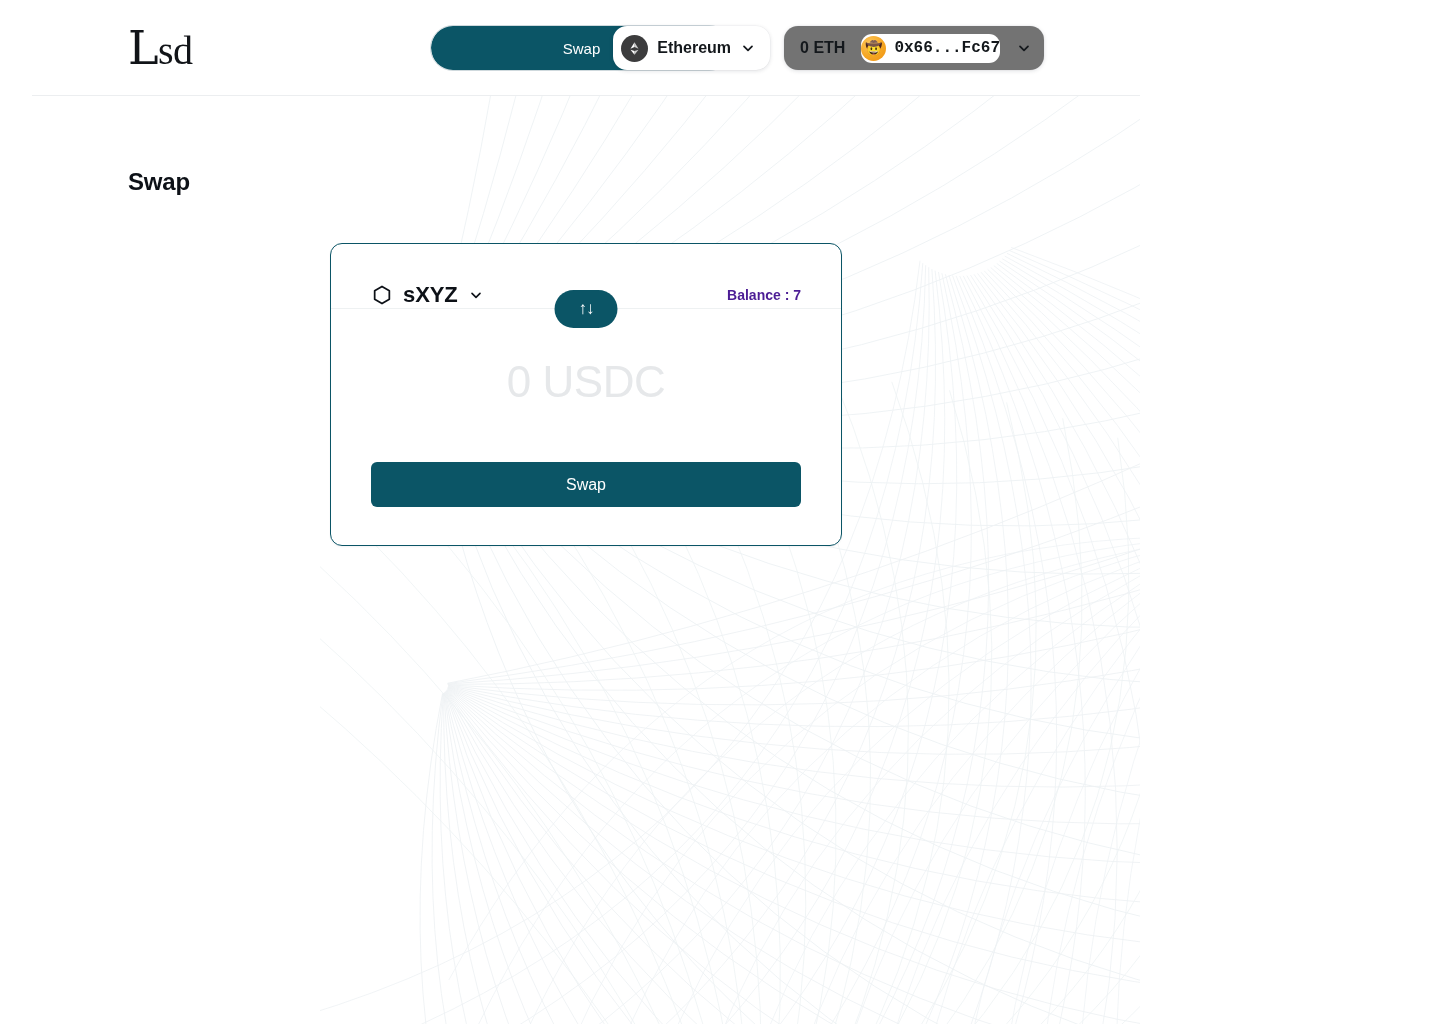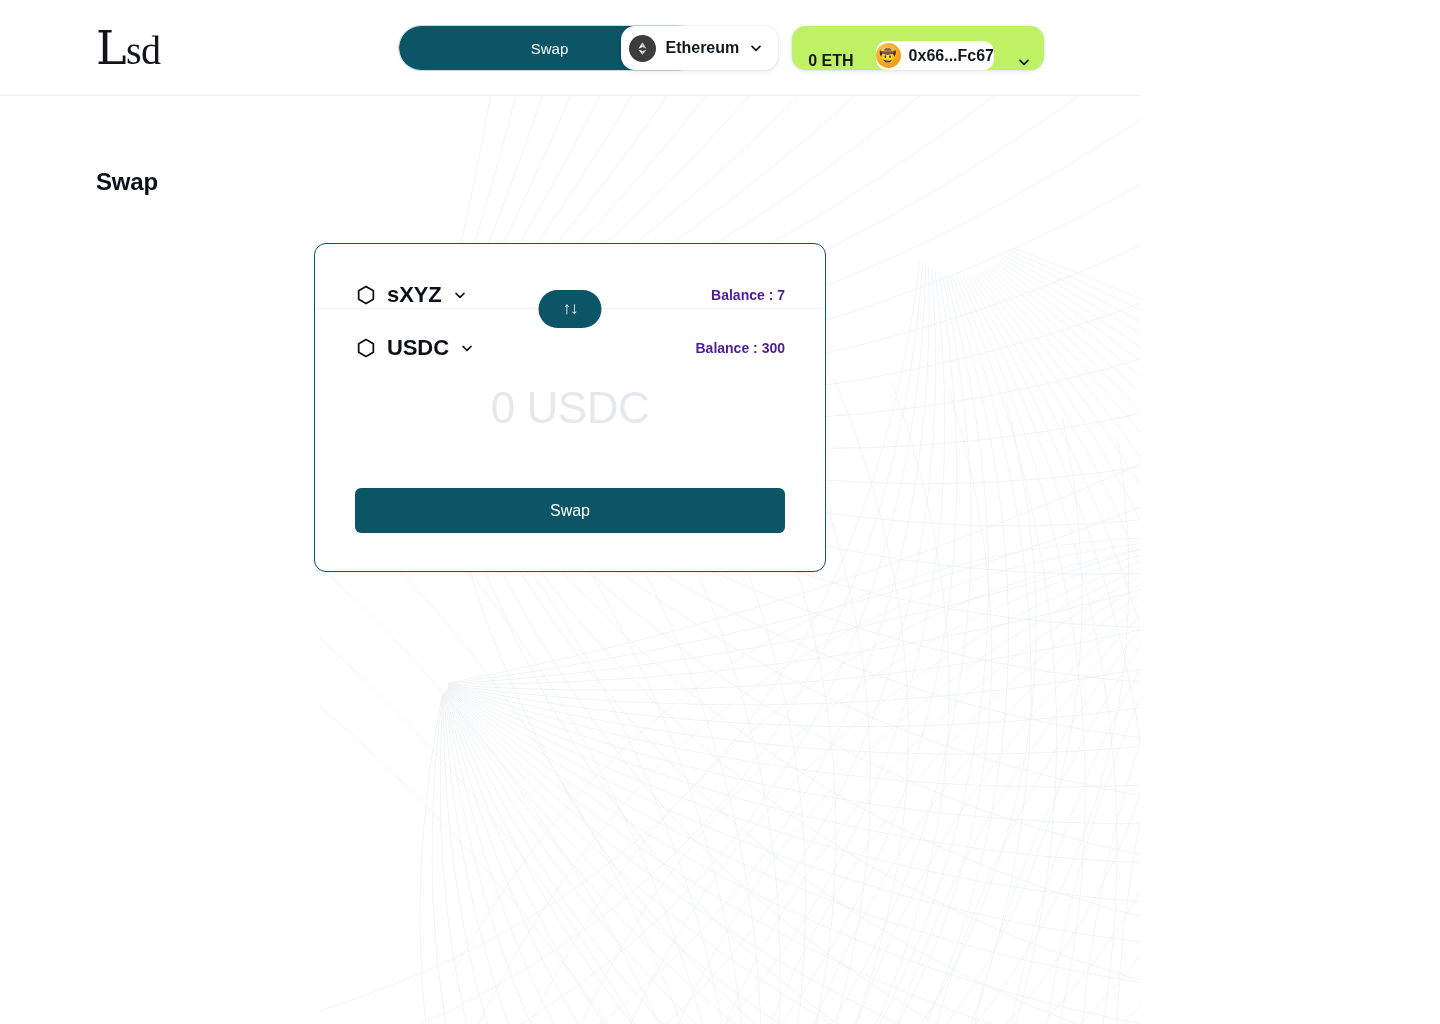--- a/index.html
+++ b/index.html
@@ -11,20 +11,21 @@
     background: #ffffff;
     font-family: "Liberation Sans", sans-serif;
     -webkit-font-smoothing: antialiased;
   }
 
   #app {
     position: relative;
     width: 1140px;
     height: 1024px;
     background: #ffffff;
+    padding-left: 32px;
   }
 
   
   #bg-art {
     position: absolute;
     top: 96px;
     right: 0;
     width: 820px;
     height: 928px;
     pointer-events: none;
@@ -124,27 +125,27 @@
   }
   .chain-name {
     font-size: 16px;
     font-weight: bold;
     color: #14181c;
     white-space: nowrap;
   }
 
   .account-pill {
     display: flex;
-    align-items: flex-end;
+    align-items: center;
     height: 44px;
     padding: 0 12px 0 16px;
-    background: #bef264;
+    background: #737373;
     border-radius: 14px;
     box-shadow: 0 1px 4px rgba(16,24,40,0.13), 0 0 0 0.5px rgba(16,24,40,0.04);
-    gap: 22px;
+    gap: 16px;
     cursor: pointer;
   }
   .eth-balance {
     font-size: 16px;
     font-weight: bold;
     color: #14181c;
     white-space: nowrap;
   }
   .acct-inner {
     display: flex;
@@ -162,20 +163,21 @@
     font-size: 14px;
     line-height: 1;
     flex: none;
     overflow: hidden;
   }
   .acct-addr {
     font-size: 16px;
     font-weight: bold;
     color: #14181c;
     white-space: nowrap;
+    font-family: Liberation Mono, monospace;
   }
 
   .chev {
     width: 16px; height: 16px;
     flex: none;
     display: block;
   }
 
   
   .main {
@@ -524,32 +526,20 @@
           </button>
           <span class="balance">Balance : 7</span>
         </div>
       </div>
 
       <div class="divider-zone">
         <button class="swap-dir-btn">↑↓</button>
       </div>
 
       <div class="token-section bottom">
-        <div class="token-row">
-          <button class="token-select">
-            <svg class="hex-icon" viewBox="0 0 24 24" fill="none" stroke="#0d1117" stroke-width="1.9" stroke-linejoin="round" aria-hidden="true">
-              <polygon points="12,2.6 20,7.3 20,16.7 12,21.4 4,16.7 4,7.3"></polygon>
-            </svg>
-            <span class="token-symbol">USDC</span>
-            <svg class="chev" viewBox="0 0 24 24" fill="none" stroke="#0d1117" stroke-width="2.4" stroke-linecap="round" stroke-linejoin="round" aria-hidden="true">
-              <polyline points="6 9.5 12 15.5 18 9.5"></polyline>
-            </svg>
-          </button>
-          <span class="balance">Balance : 300</span>
-        </div>
         <input class="amount-input" type="text" placeholder="0 USDC" value="" style="">
       </div>
 
       <div class="card-footer">
         <button class="swap-submit">Swap</button>
       </div>
 
     </section>
   </div>
 

